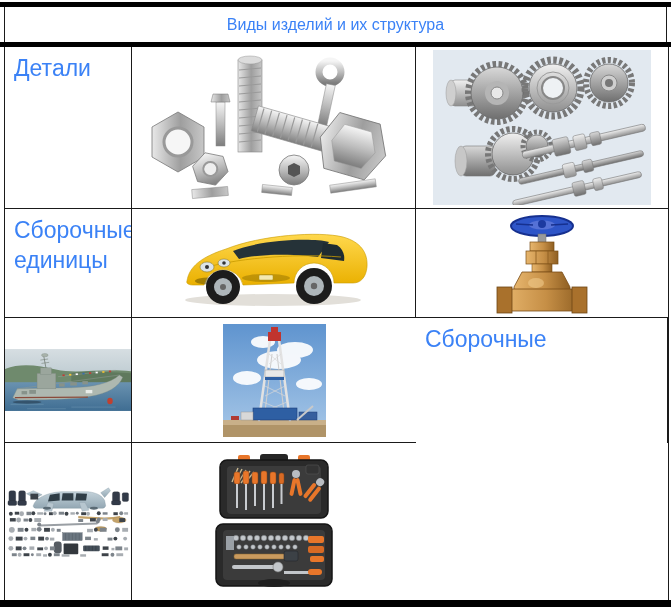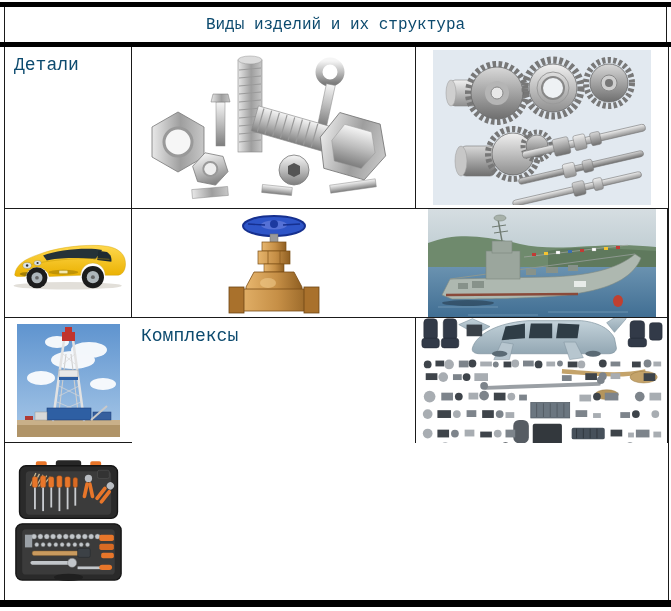--- a/index.html
+++ b/index.html
@@ -1,32 +1,32 @@
 <!DOCTYPE html>
 <html><head>
 <meta charset="utf-8">
 <style>
   html,body{margin:0;padding:0;background:#fff;}
   .page{position:relative;width:671px;height:611px;background:#fff;
-        font-family:Liberation Mono, monospace;color:#0c4a6e;overflow:hidden;}
+        font-family:Liberation Sans, sans-serif;color:#3b82f6;overflow:hidden;}
   .top-bar{position:absolute;left:0;top:2px;width:671px;height:5px;background:#000;}
   .mid-bar{position:absolute;left:0;top:42px;width:671px;height:5px;background:#000;}
   .bottom-bar{position:absolute;left:0;top:600px;width:671px;height:7px;background:#000;}
   .header-row{position:absolute;left:4px;top:7px;width:663px;height:35px;
         border-left:1px solid #1a1a1a;border-right:1px solid #1a1a1a;
         display:flex;align-items:center;justify-content:center;box-sizing:border-box;}
   .header-row span{font-size:16px;}
   .body{position:absolute;left:4px;top:47px;width:663px;height:553px;
         border-left:1px solid #1a1a1a;border-right:1px solid #1a1a1a;box-sizing:content-box;
         display:grid;grid-template-columns:127px 284px 252px;grid-template-rows:162px 109px 125px 157px;}
   .cell{border-right:1px solid #1a1a1a;border-bottom:1px solid #1a1a1a;box-sizing:border-box;
         background:#fff;overflow:hidden;}
   .cell.last-col{border-right:none;}
   .cell.last-row{border-bottom:none;}
-  .label-cell{padding:7px 6px 0 9px;font-size:18px;line-height:1.3;}
+  .label-cell{padding:7px 6px 0 9px;font-size:23px;line-height:1.3;}
   .img-cell{display:flex;align-items:center;justify-content:center;}
   svg{display:block;}
 </style>
 </head>
 <body>
 
 <div class="page">
   <div class="top-bar"></div>
 
   <div class="header-row">
@@ -145,20 +145,23 @@
           <rect x="150" y="111" width="10" height="12" rx="2" fill="url(#g2)" stroke="#777" stroke-width=".5"></rect>
         </g>
         <g transform="rotate(-13 148 138)">
           <rect x="78" y="135" width="132" height="6" rx="3" fill="url(#g1)" stroke="#7a7a7a" stroke-width=".6"></rect>
           <rect x="140" y="131" width="12" height="14" rx="2" fill="url(#g2)" stroke="#777" stroke-width=".5"></rect>
           <rect x="161" y="132" width="9" height="12" rx="2" fill="url(#g1)" stroke="#777" stroke-width=".5"></rect>
         </g>
       </svg>
     </div>
 
+    <div class="cell label-cell">
+      <span>Сборочные единицы</span>
+    </div>
     <div class="cell img-cell">
       <svg width="205" height="92" viewBox="0 0 205 92" role="img" aria-label="yellow-sports-car-photo">
         <defs>
           <linearGradient id="yg" x1="0" y1="0" x2="0" y2="1">
             <stop offset="0" stop-color="#ffd84d"></stop>
               <stop offset="1" stop-color="#eab000"></stop>
           </linearGradient>
         </defs>
         <ellipse cx="102" cy="83" rx="88" ry="6" fill="#e2dfd9"></ellipse>
         <path d="M16,64 C18,50 30,40 55,32 C90,18 148,14 172,20 C190,25 197,36 196,50 C195,60 190,66 182,66 L163,66 A20,20 0 0 0 123,66 L72,68 A20,20 0 0 0 33,68 L22,68 C17,68 15,66 16,64 Z" fill="url(#yg)" stroke="#c79a00" stroke-width=".6"></path>
@@ -303,21 +306,21 @@
         <rect x="42" y="53" width="19" height="3" fill="#2e5fa3"></rect>
         <rect x="30" y="84" width="44" height="12" fill="#2e5fa3" stroke="#1c3f7a" stroke-width=".6"></rect>
         <rect x="18" y="88" width="12" height="8" fill="#d8d8d8" stroke="#999" stroke-width=".5"></rect>
         <rect x="76" y="88" width="18" height="8" fill="#365f9e" stroke="#1c3f7a" stroke-width=".5"></rect>
         <line x1="74" y1="96" x2="90" y2="82" stroke="#c9c9c9" stroke-width="2"></line>
         <rect x="8" y="92" width="8" height="4" fill="#b03a34"></rect>
       </svg>
     </div>
 
     <div class="cell label-cell last-row">
-      <span>Комплексы</span>
+      <span>Сборочные</span>
     </div>
     <div class="cell img-cell last-row">
       <svg width="258" height="148" viewBox="0 0 258 148" role="img" aria-label="car-parts-exploded-photo">
         <defs>
           <linearGradient id="bodyg" x1="0" y1="0" x2="0" y2="1">
             <stop offset="0" stop-color="#c3d2da"></stop>
               <stop offset="1" stop-color="#93a7b3"></stop>
           </linearGradient>
         </defs>
         <path d="M58,40 C62,26 84,14 115,12 L170,12 C190,14 200,22 204,30 L206,40 C206,44 202,46 198,46 L66,46 C60,46 57,44 58,40 Z" fill="url(#bodyg)" stroke="#7c909c" stroke-width=".7"></path>

